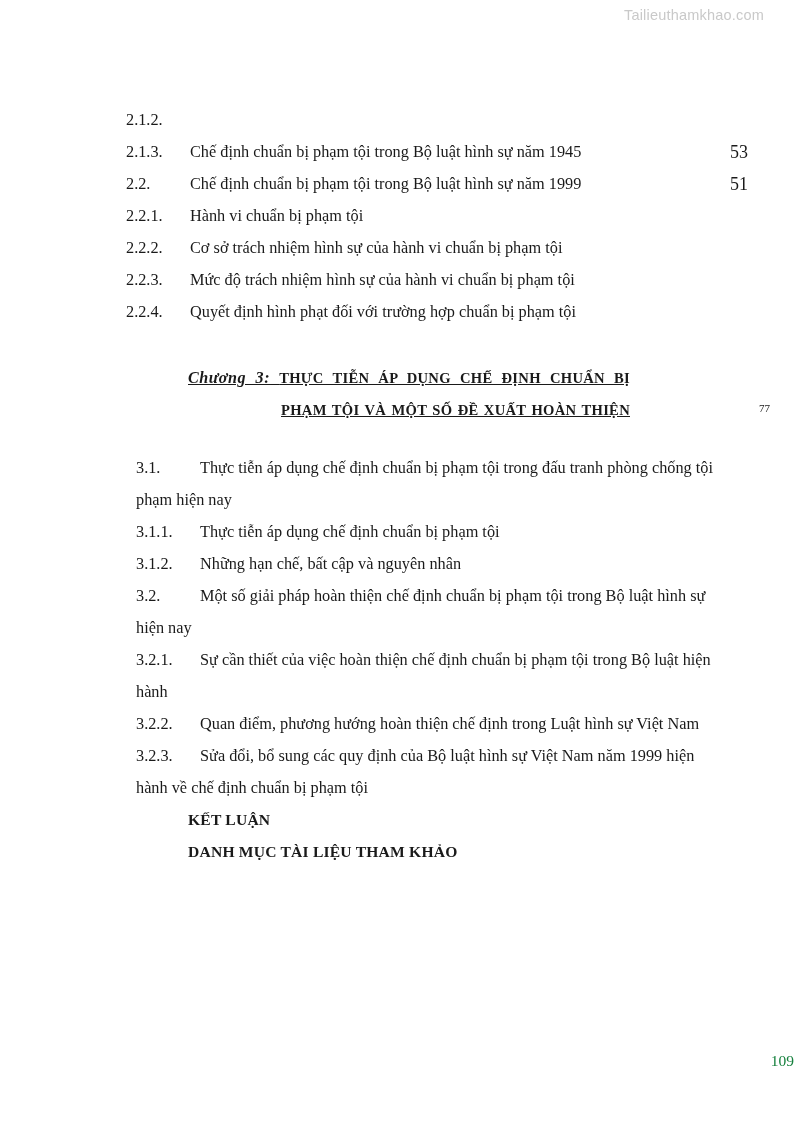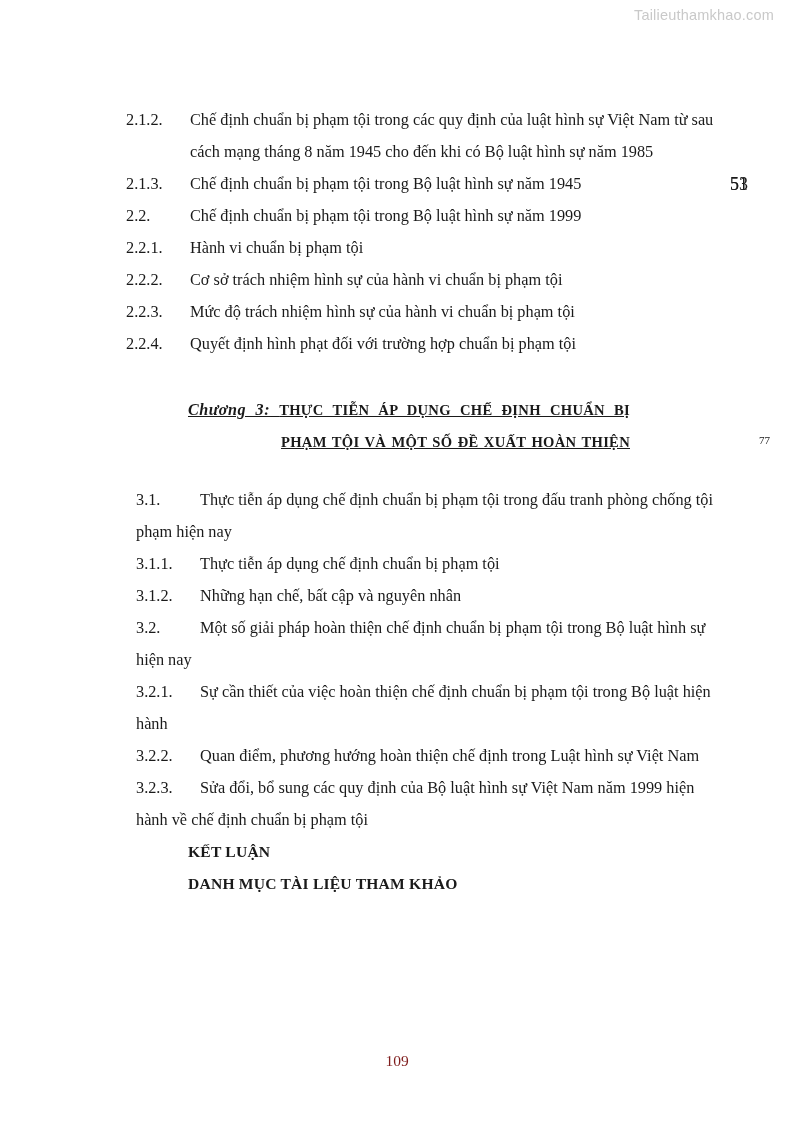--- a/index.html
+++ b/index.html
@@ -21,21 +21,21 @@
     inset: 0;
     width: 794px;
     height: 1123px;
     background: #ffffff;
   }
 
   
   .watermark {
     position: absolute;
     top: 7px;
-    right: 20px;
+    right: 30px;
     font-family: "Liberation Sans", "DejaVu Sans", sans-serif;
     font-size: 14.5px;
     letter-spacing: 0.2px;
     color: #c9c9c9;
     white-space: nowrap;
     user-select: none;
   }
 
   
   .content {
@@ -147,39 +147,38 @@
     font-weight: bold;
     letter-spacing: 0.2px;
   }
 
   
   .folio {
     position: absolute;
     left: 0;
     right: 0;
     top: 1052px;
-    text-align: center;
+    text-align: right;
     font-size: 15.5px;
-    color: #7f1d1d;
+    color: #15803d;
   }
 </style>
 </head>
 <body>
 
 <div class="page">
 
   <div class="watermark">Tailieuthamkhao.com</div>
 
   <div class="content">
 
     <div>
 
       <div class="toc-row indent-hang">
         <span class="num">2.1.2.</span>
-        <span class="txt">Chế định chuẩn bị phạm tội trong các quy định của luật hình sự Việt Nam từ sau cách mạng tháng 8 năm 1945 cho đến khi có Bộ luật hình sự năm 1985</span>
         <span class="pg pg-line3">51</span>
       </div>
 
       <div class="toc-row indent-hang">
         <span class="num">2.1.3.</span>
         <span class="txt">Chế định chuẩn bị phạm tội trong Bộ luật hình sự năm 1945</span>
         <span class="pg pg-line1">53</span>
       </div>
 
       <div class="toc-row indent-hang">

